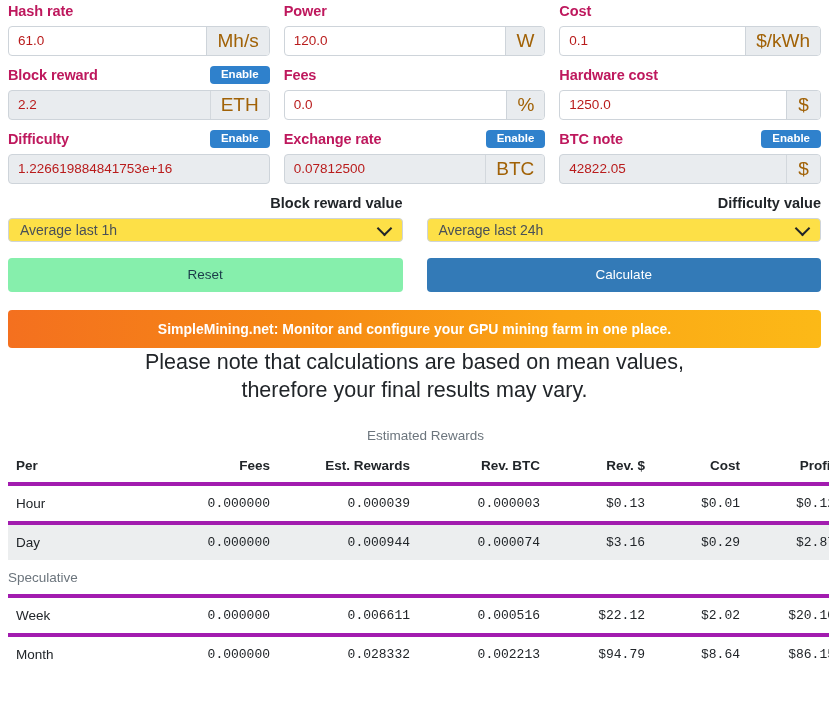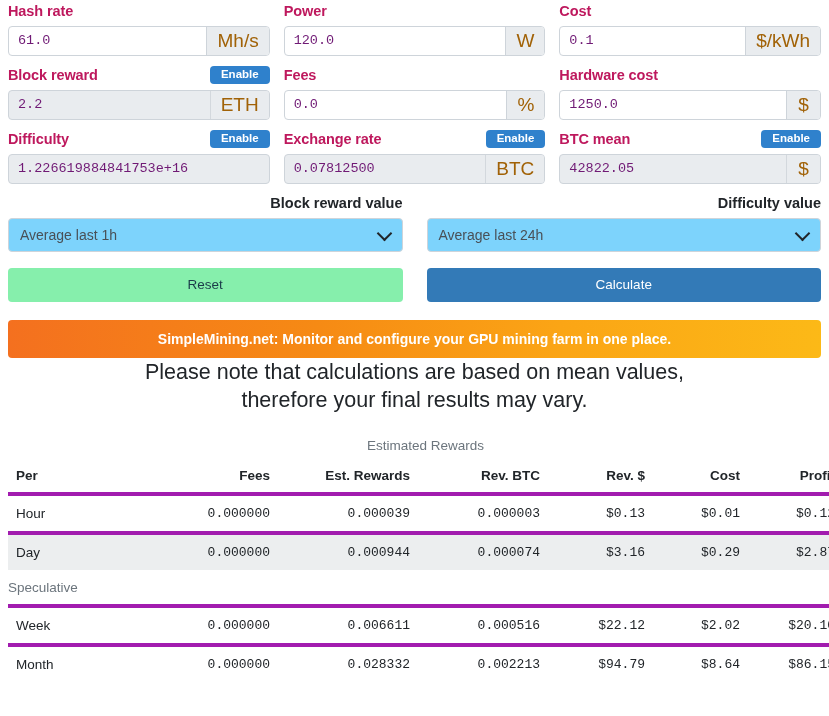--- a/index.html
+++ b/index.html
@@ -61,23 +61,23 @@
     background: #ffffff;
   }
   .input-group.disabled { background: #e9ecef; }
   .input-ctl {
     flex: 1 1 auto;
     min-width: 0;
     border: 0;
     outline: none;
     background: transparent;
     padding: 0 9px;
-    font-family: Liberation Mono, monospace;
+    font-family: Liberation Sans, sans-serif;
     font-size: 13.5px;
-    color: #701a75;
+    color: #b91c1c;
     height: 28px;
     line-height: 28px;
   }
   .input-ctl::placeholder { color: #868e96; }
   .input-addon {
     flex: 0 0 auto;
     background: #e9ecef;
     border-left: 1px solid #ced4da;
     color: #a16207;
     font-size: 19px;
@@ -103,24 +103,24 @@
   .select-col { flex: 1 1 0; min-width: 0; }
   .select-label {
     font-size: 14.5px;
     font-weight: bold;
     margin-bottom: 5px;
     line-height: 20px;
   }
   .select-box {
     position: relative;
     width: 100%;
-    height: 34px;
+    height: 24px;
     border: 1px solid #ced4da;
     border-radius: 4px;
-    background: #7dd3fc;
+    background: #fde047;
     display: flex;
     align-items: center;
     padding: 0 34px 0 11px;
     font-size: 14px;
     color: #495057;
     cursor: pointer;
   }
   .caret {
     position: absolute;
     right: 12px;
@@ -315,21 +315,21 @@
           <span class="field-label">Exchange rate</span>
           <span class="enable-badge">Enable</span>
         </div>
         <div class="input-group disabled">
           <input class="input-ctl" type="text" disabled="" value="0.07812500" style="">
           <span class="input-addon">BTC</span>
         </div>
       </div>
       <div class="field">
         <div class="field-head">
-          <span class="field-label">BTC mean</span>
+          <span class="field-label">BTC note</span>
           <span class="enable-badge">Enable</span>
         </div>
         <div class="input-group disabled">
           <input class="input-ctl" type="text" disabled="" value="42822.05" style="">
           <span class="input-addon">$</span>
         </div>
       </div>
     </div>
   </div>
 

